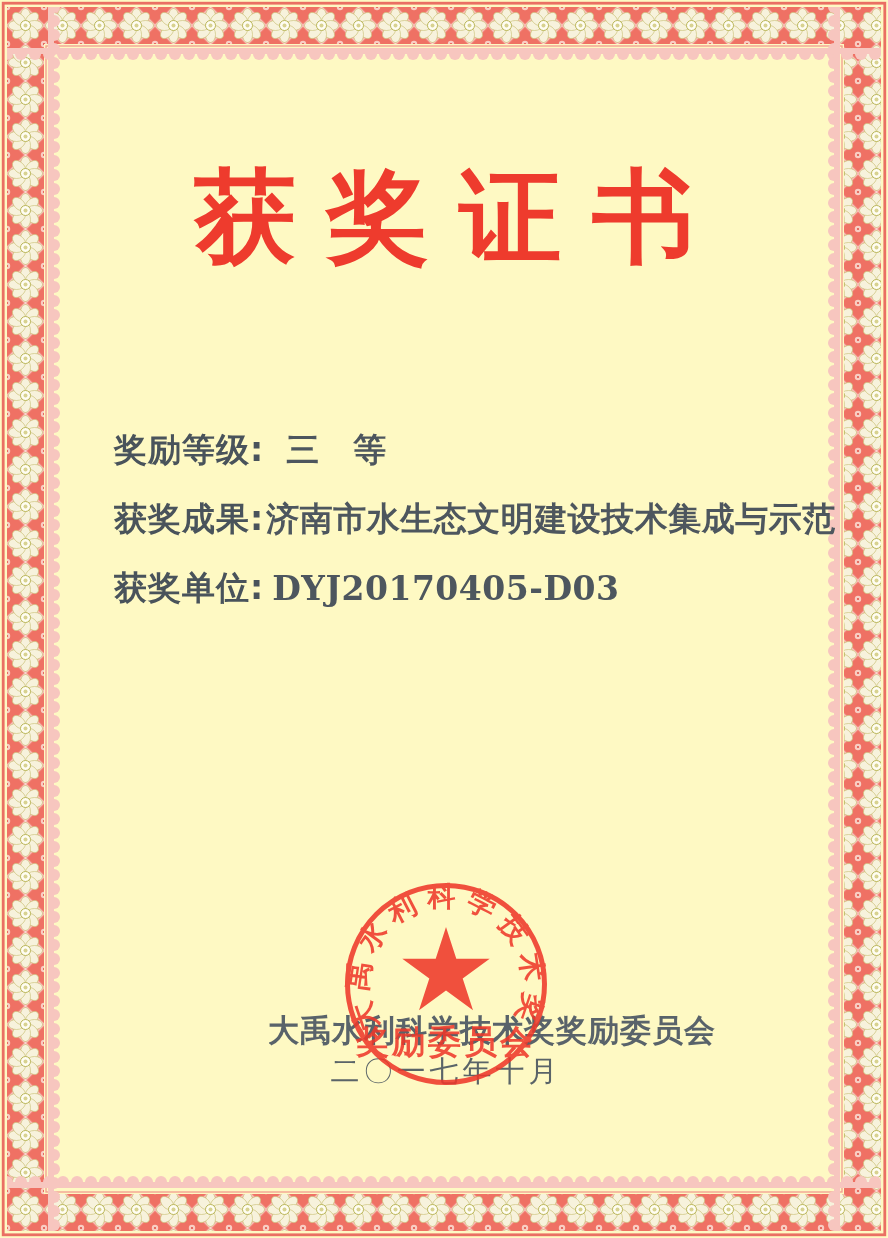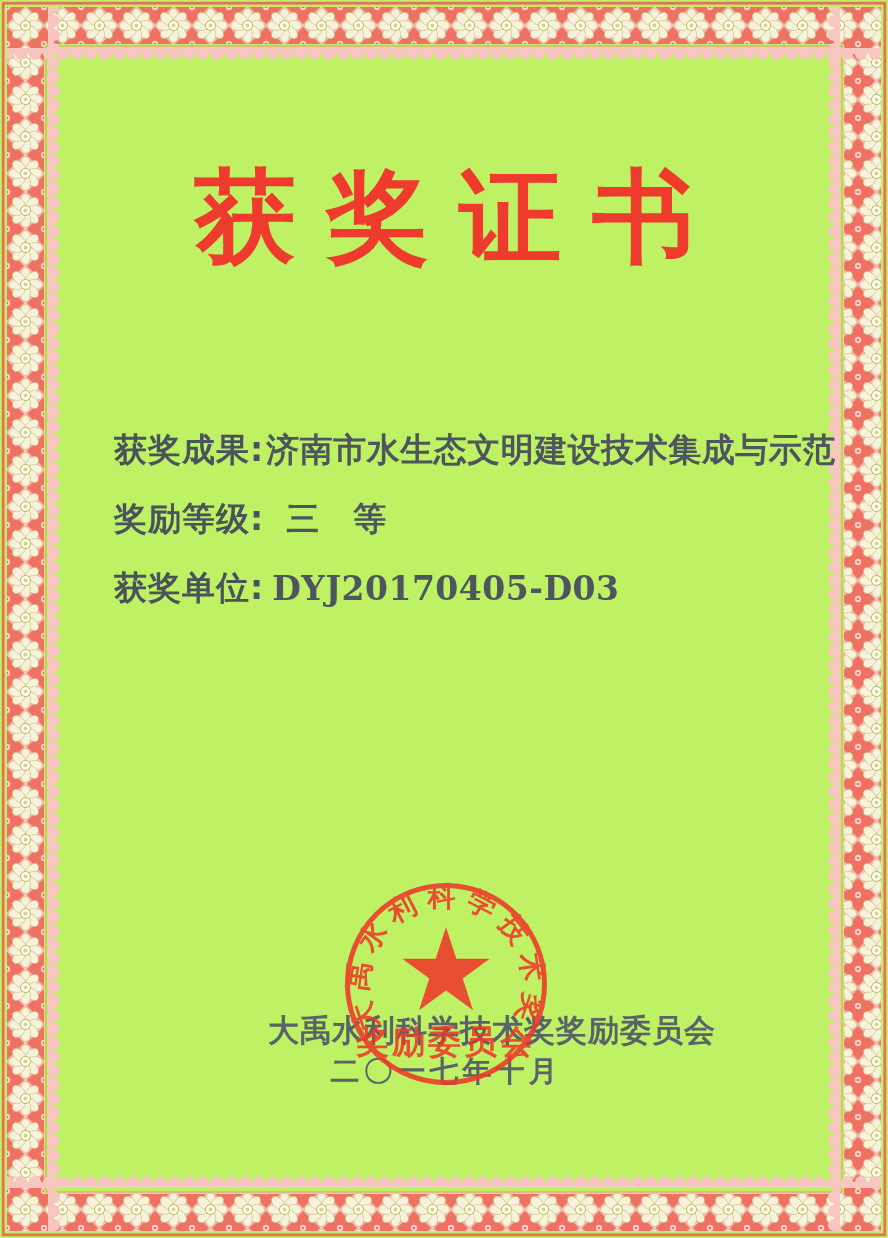--- a/index.html
+++ b/index.html
@@ -1,34 +1,34 @@
 <!DOCTYPE html>
 <html><head>
 <meta charset="utf-8">
 <style>
   html,body{margin:0;padding:0;background:#ffffff;}
   body{width:888px;height:1238px;position:relative;overflow:hidden;
        font-family:"DejaVu Sans","Liberation Sans",sans-serif;}
-  .certificate{position:absolute;inset:0;background:#bef264;}
+  .certificate{position:absolute;inset:0;background:#fef9c3;}
   .border-svg{position:absolute;left:0;top:0;width:888px;height:1238px;pointer-events:none;}
   .title{position:absolute;top:158px;left:0;width:100%;text-align:center;
          font-family:"DejaVu Serif","Liberation Serif",serif;
          font-size:102px;font-weight:700;color:#ee3b2d;
          letter-spacing:0.30em;text-indent:0.30em;line-height:1.15;}
   .fields{position:absolute;left:114px;top:426px;width:680px;}
   .field-row{display:flex;align-items:center;height:48px;margin-bottom:21px;white-space:nowrap;}
   .field-label{font-family:"DejaVu Sans","Liberation Sans",sans-serif;
                font-weight:700;font-size:33px;color:#49535b;letter-spacing:1px;}
   .field-value{font-family:"DejaVu Serif","Liberation Serif",serif;
                font-weight:600;font-size:33px;color:#4d565e;margin-left:8px;letter-spacing:0.5px;}
   .issuer-line{position:absolute;top:1010px;left:0;width:100%;text-align:center;
                font-size:31px;font-weight:600;color:#59636a;letter-spacing:1px;
                font-family:"DejaVu Sans","Liberation Sans",sans-serif;padding-left:48px;}
   .date-line{position:absolute;top:1052px;left:0;width:100%;text-align:center;
-             font-size:29px;font-weight:700;color:#5a6468;letter-spacing:4px;text-indent:4px;
+             font-size:29px;font-weight:400;color:#5a6468;letter-spacing:4px;text-indent:4px;
              font-family:"DejaVu Sans","Liberation Sans",sans-serif;}
   .seal-svg{position:absolute;left:336px;top:877px;width:222px;height:216px;opacity:0.87;}
   .seal-text{font-family:"DejaVu Serif","Liberation Serif",serif;font-weight:700;}
 </style>
 </head>
 <body>
 
 <div class="certificate">
 
   <svg class="border-svg" viewBox="0 0 888 1238" xmlns="http://www.w3.org/2000/svg">
@@ -88,26 +88,26 @@
     <rect x="7" y="48" width="874" height="12" fill="url(#laceTop)"></rect>
     <rect x="7" y="1176" width="874" height="12" fill="url(#laceBottom)"></rect>
     <rect x="48" y="7" width="12" height="1224" fill="url(#laceLeft)"></rect>
     <rect x="828" y="7" width="12" height="1224" fill="url(#laceRight)"></rect>
   </svg>
 
   <div class="title">获奖证书</div>
 
   <div class="fields">
     <div class="field-row">
+      <span class="field-label">奖励等级:</span>
+      <span class="field-value" style="margin-left:22px">三　等</span>
+    </div>
+    <div class="field-row">
       <span class="field-label">获奖成果:</span>
       <span class="field-value" style="margin-left:2px">济南市水生态文明建设技术集成与示范</span>
-    </div>
-    <div class="field-row">
-      <span class="field-label">奖励等级:</span>
-      <span class="field-value" style="margin-left:22px">三　等</span>
     </div>
     <div class="field-row">
       <span class="field-label">获奖单位:</span>
       <span class="field-value" style="">DYJ20170405-D03</span>
     </div>
   </div>
 
   <div class="issuer-line">大禹水利科学技术奖奖励委员会</div>
   <div class="date-line">二〇一七年十月</div>
 

